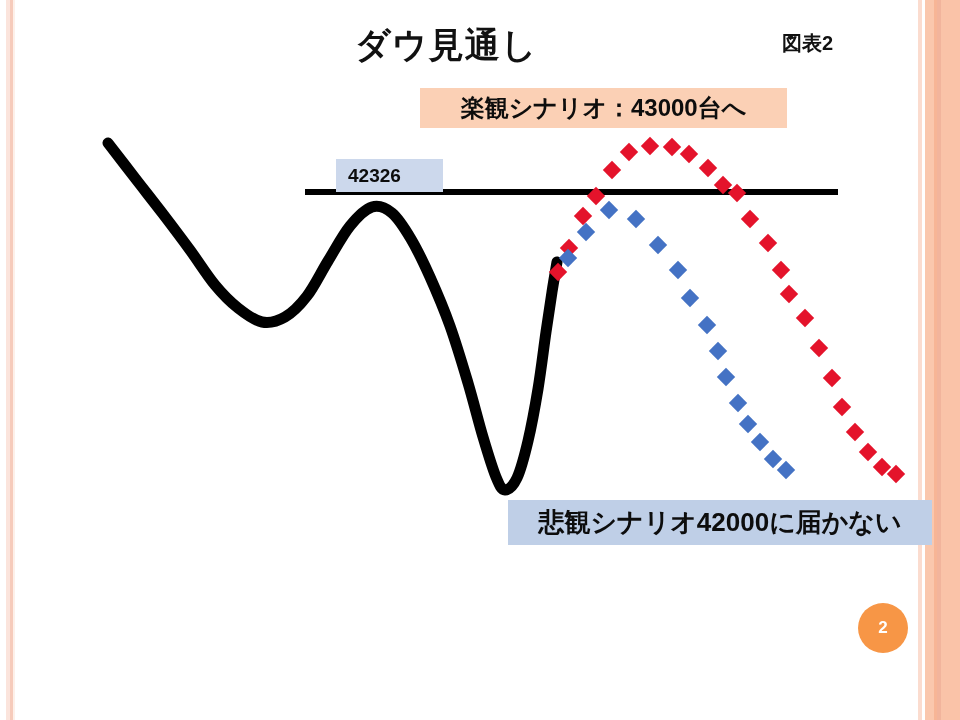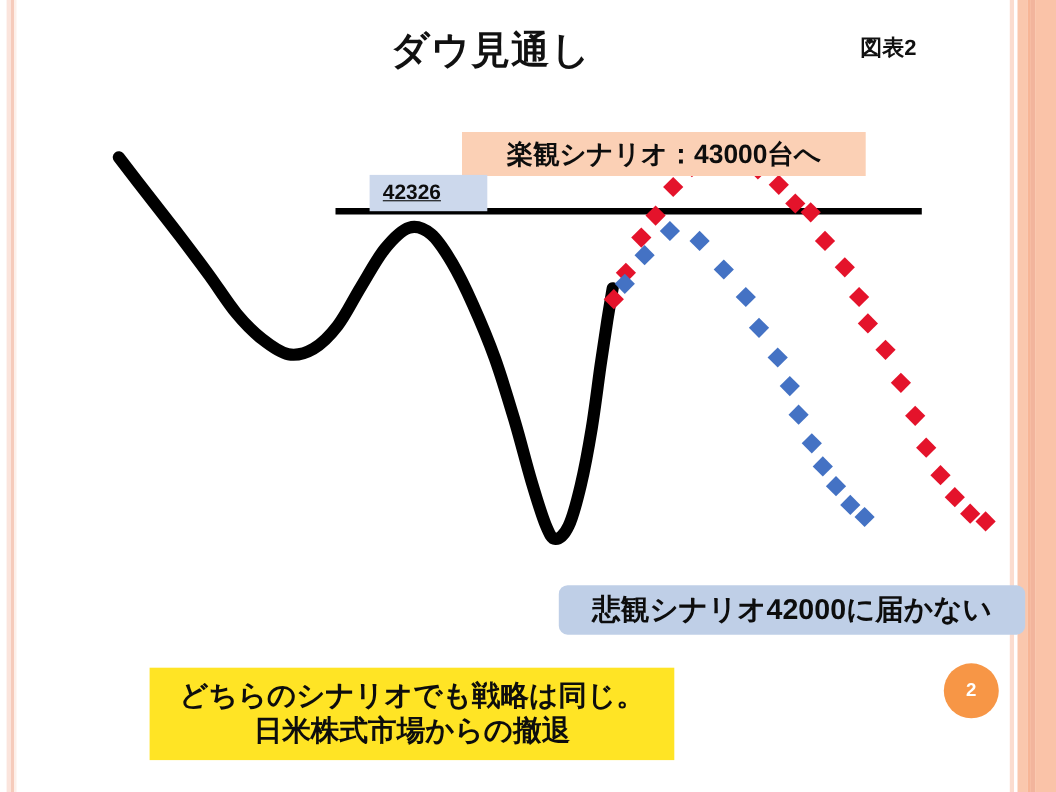--- a/index.html
+++ b/index.html
@@ -63,38 +63,36 @@
   
   .callout {
     position: absolute;
     display: flex;
     align-items: center;
     justify-content: center;
     font-weight: bold;
     color: #0d0d0d;
     white-space: nowrap;
     box-sizing: border-box;
-    margin-top: 32px;
   }
   .callout-optimistic {
     left: 420px;
     top: 88px;
     width: 367px;
     height: 40px;
     background: #fbd0b5;
     font-size: 24px;
   }
   .callout-pessimistic {
     left: 508px;
     top: 500px;
     width: 424px;
     height: 45px;
     background: #bfcfe7;
     font-size: 26px;
-    border-radius: 8px;
   }
   .callout-strategy {
     left: 136px;
     top: 575px;
     width: 477px;
     height: 84px;
     background: #ffe425;
     font-size: 26px;
     flex-direction: column;
     line-height: 1.22;
@@ -108,21 +106,20 @@
     width: 107px;
     height: 33px;
     background: #ccd8ec;
     display: flex;
     align-items: center;
     padding-left: 12px;
     box-sizing: border-box;
     font-size: 19px;
     font-weight: bold;
     color: #0d0d0d;
-    text-decoration: underline;
   }
 
   
   #chart {
     position: absolute;
     left: 0;
     top: 0;
     width: 960px;
     height: 720px;
   }
@@ -208,20 +205,16 @@
 
   <div class="slide-title">ダウ見通し</div>
   <div class="figure-label">図表2</div>
 
   <div class="callout callout-optimistic">楽観シナリオ：43000台へ</div>
 
   <div class="level-badge">42326</div>
 
   <div class="callout callout-pessimistic">悲観シナリオ42000に届かない</div>
 
-  <div class="callout callout-strategy">
-    <span>どちらのシナリオでも戦略は同じ。</span>
-    <span>日米株式市場からの撤退</span>
-  </div>
 
   <div class="page-number">2</div>
 
 </div>
 
 </body></html>

